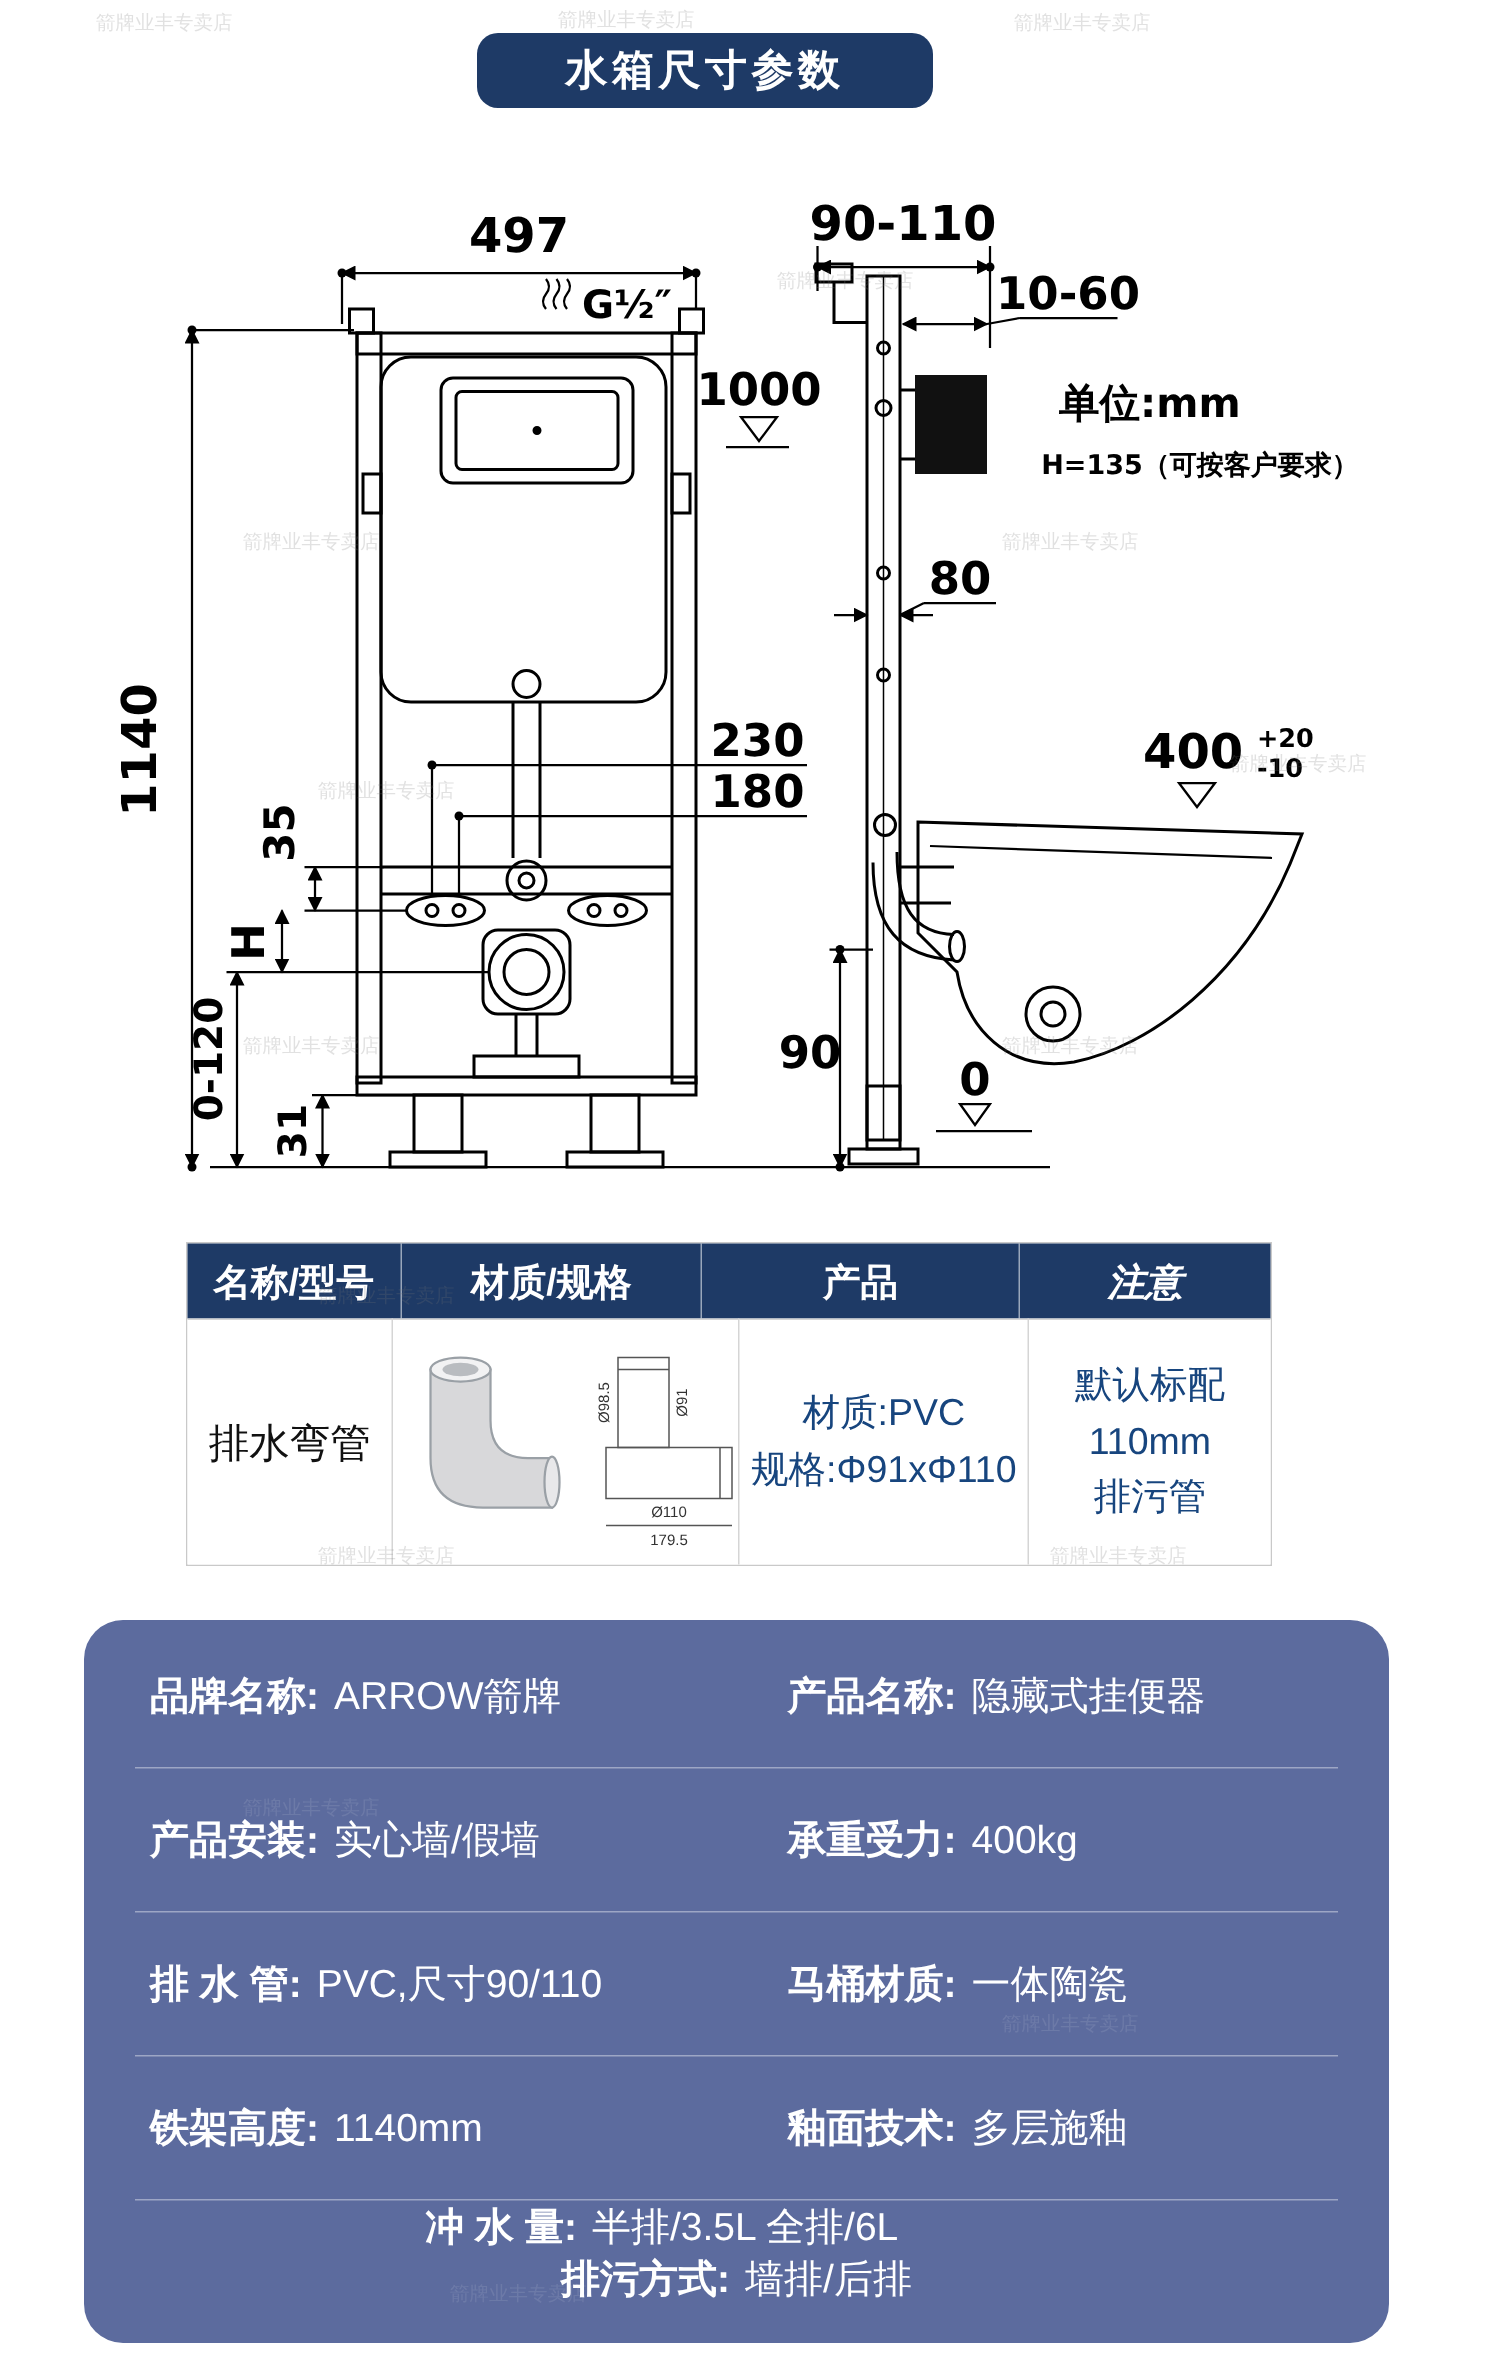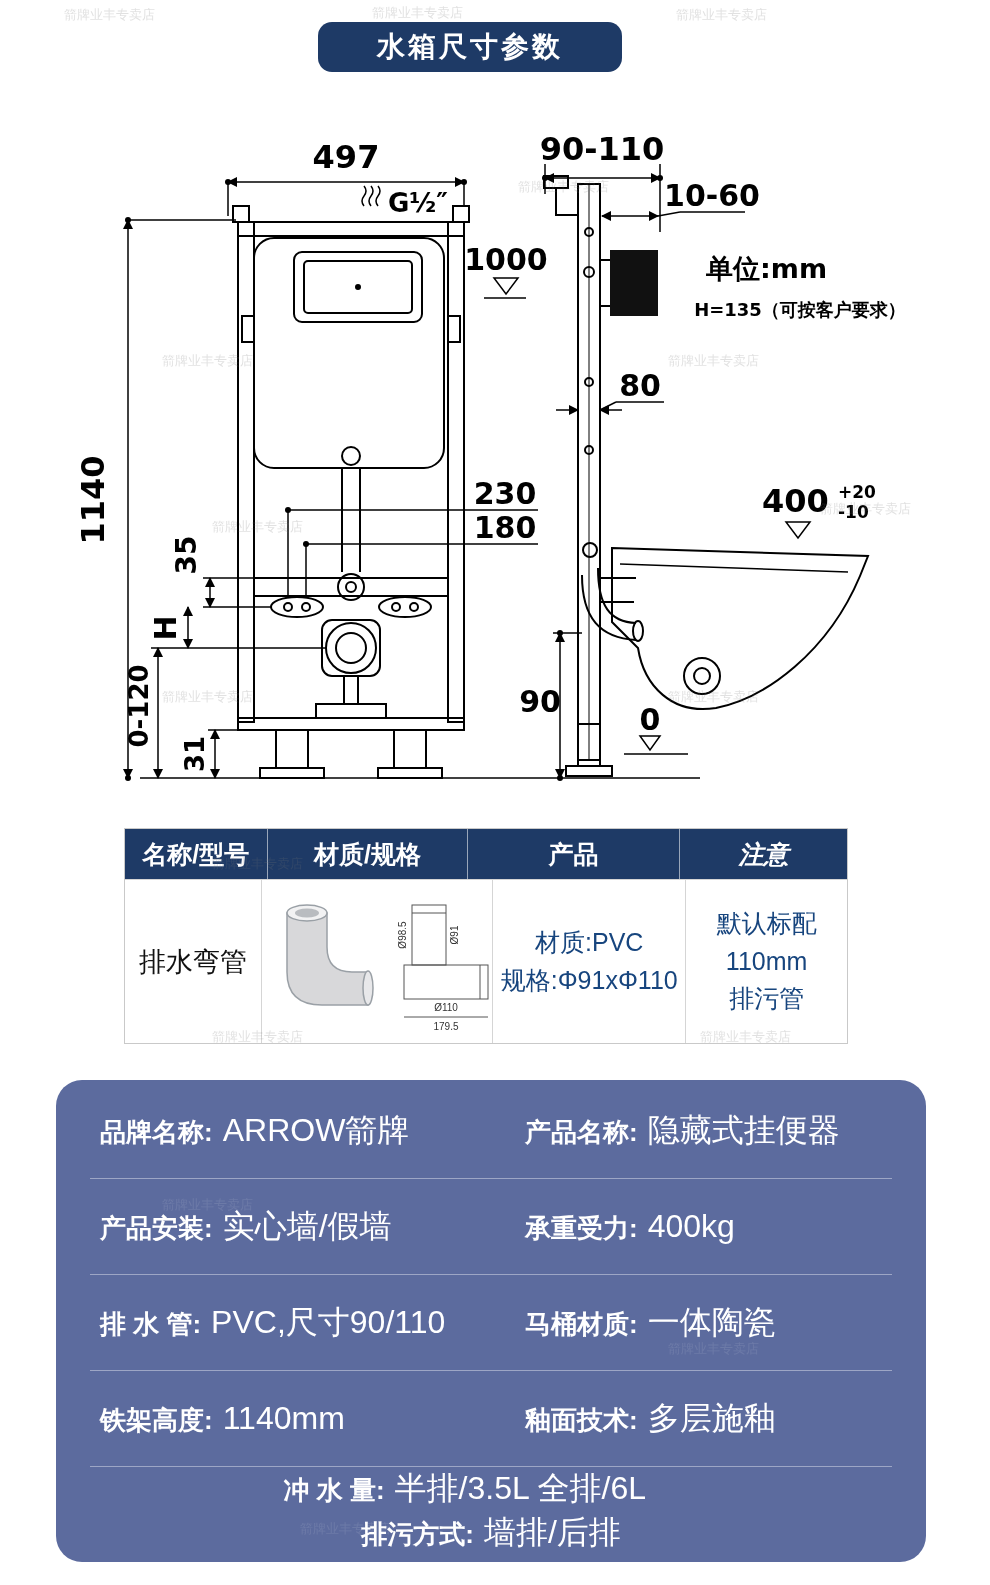--- a/index.html
+++ b/index.html
@@ -26,21 +26,21 @@
   .td.c1{font-size:27px;color:#111;font-family:Liberation Mono, monospace;}
   .td.c3,.td.c4{font-size:25px;color:var(--table_text_blue,#17457e);line-height:1.5;}
   
   .panel{position:absolute;left:56px;top:1080px;width:870px;height:482px;background:var(--panel_blue,#5c6b9e);
          border-radius:26px;color:#fff;box-sizing:border-box;padding:3px 0;}
   .spec-row{display:flex;align-items:center;height:95px;margin:0 34px;border-bottom:1px solid rgba(255,255,255,0.40);}
   .spec-row:last-child{border-bottom:none;flex-direction:column;}
   .cell-left{width:425px;padding-left:10px;display:flex;align-items:baseline;}
   .cell-right{flex:1;display:flex;align-items:baseline;}
   .lbl{font-weight:700;font-size:26px;white-space:pre;}
-  .val{font-size:32px;margin-left:10px;}
+  .val{font-size:26px;margin-left:10px;}
 </style>
 </head>
 <body>
 
 <div class="page">
 
   <span class="wm" style="left:64px;top:6px">箭牌业丰专卖店</span>
   <span class="wm" style="left:372px;top:4px">箭牌业丰专卖店</span>
   <span class="wm" style="left:676px;top:6px">箭牌业丰专卖店</span>
   <span class="wm" style="left:518px;top:178px">箭牌业丰专卖店</span>

